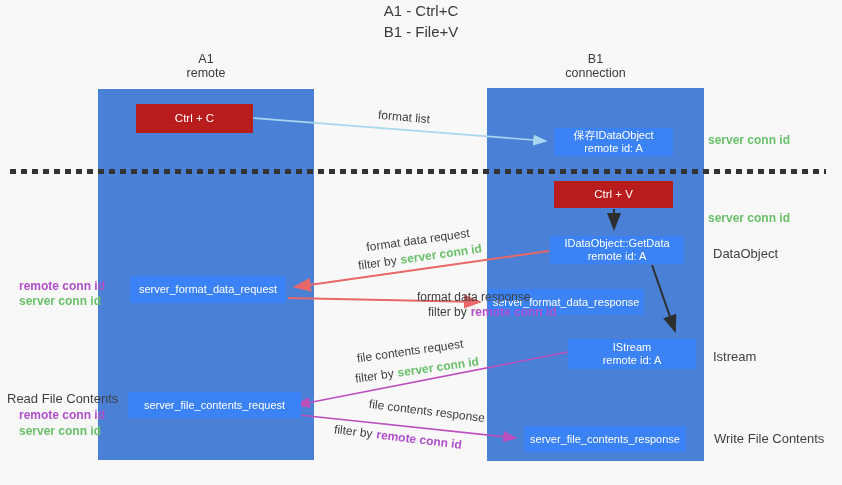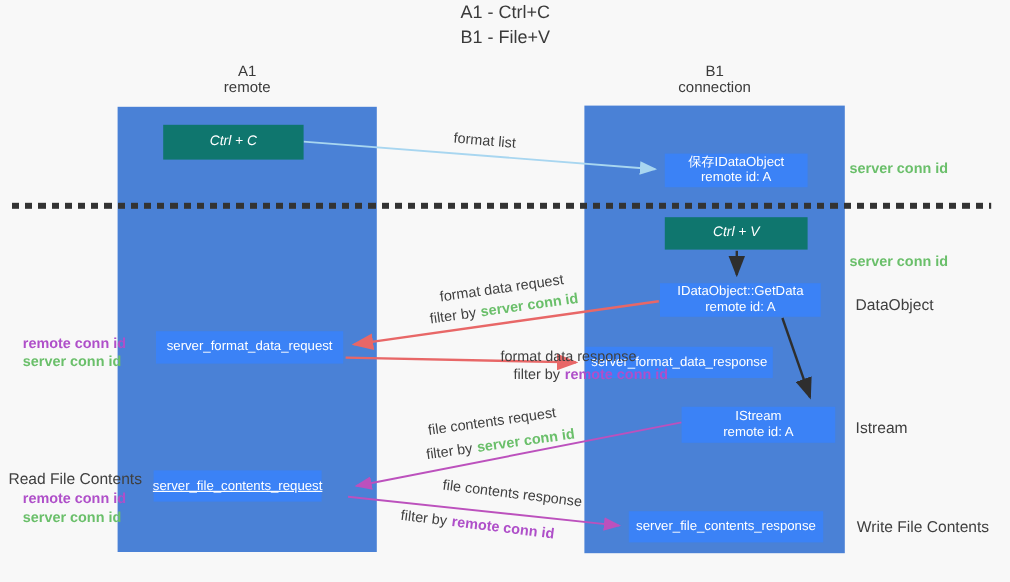--- a/index.html
+++ b/index.html
@@ -27,30 +27,30 @@
   
   .dotted{left:10px;top:169px;width:816px;height:5px;z-index:3;
     background:repeating-linear-gradient(90deg,#333 0 6px,transparent 6px 11px);}
 
   
   svg.arrows{left:0;top:0;z-index:1;}
 
   
   .box{z-index:2;display:flex;flex-direction:column;align-items:center;justify-content:center;
     color:#fff;font-size:11px;line-height:13px;text-align:center;}
-  .green{background:#0f766e;font-size:11.5px;font-style:italic;}
+  .green{background:#b91c1c;font-size:11.5px;}
   .orange{background:#3b82f6;}
   .box-ctrl-c{left:136px;top:104px;width:117px;height:29px;}
   .box-save{left:554px;top:128px;width:119px;height:28px;}
   .box-ctrl-v{left:554px;top:181px;width:119px;height:27px;text-align:right;}
   .box-getdata{left:550px;top:236px;width:134px;height:28px;}
   .box-format-req{left:130px;top:276px;width:156px;height:27px;}
   .box-format-resp{left:488px;top:289px;width:156px;height:26px;}
   .box-istream{left:568px;top:339px;width:128px;height:30px;}
-  .box-file-req{left:128px;top:392px;width:140px;height:26px;text-decoration:underline;}
+  .box-file-req{left:128px;top:392px;width:173px;height:26px;}
   .box-file-resp{left:524px;top:426px;width:162px;height:26px;}
 
   
   .lbl{z-index:3;font-size:12px;color:#3f3f3f;white-space:nowrap;}
   .lbl-format-list{left:404px;top:117px;transform:translate(-50%,-50%) rotate(5deg);}
   .lbl-fdr{left:418px;top:240px;transform:translate(-50%,-50%) rotate(-8deg);}
   .lbl-filter1{left:420px;top:257px;transform:translate(-50%,-50%) rotate(-8deg);}
   .lbl-fdresp{left:417px;top:290px;}
   .lbl-filter2{left:404px;top:305px;margin-left:24px;}
   .lbl-fcr{left:410px;top:351px;transform:translate(-50%,-50%) rotate(-8deg);}

